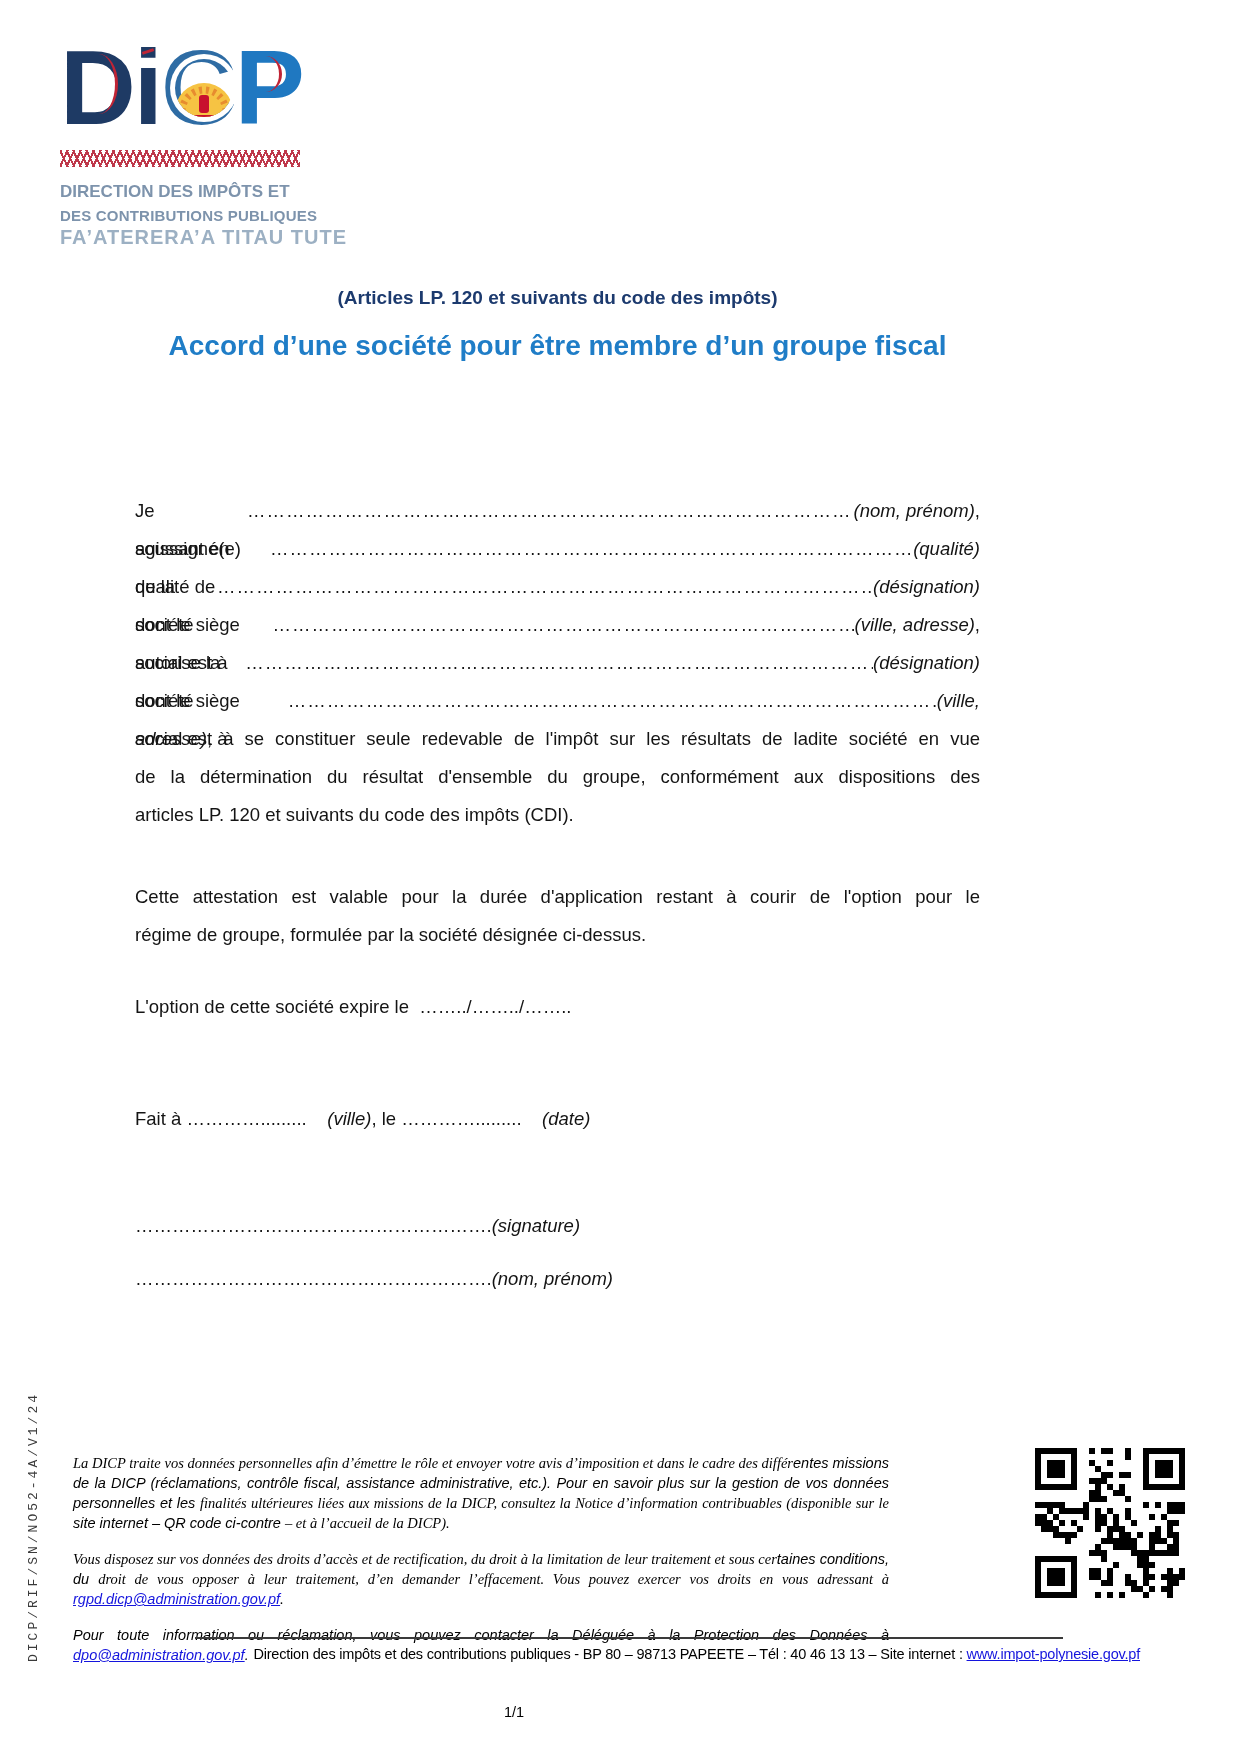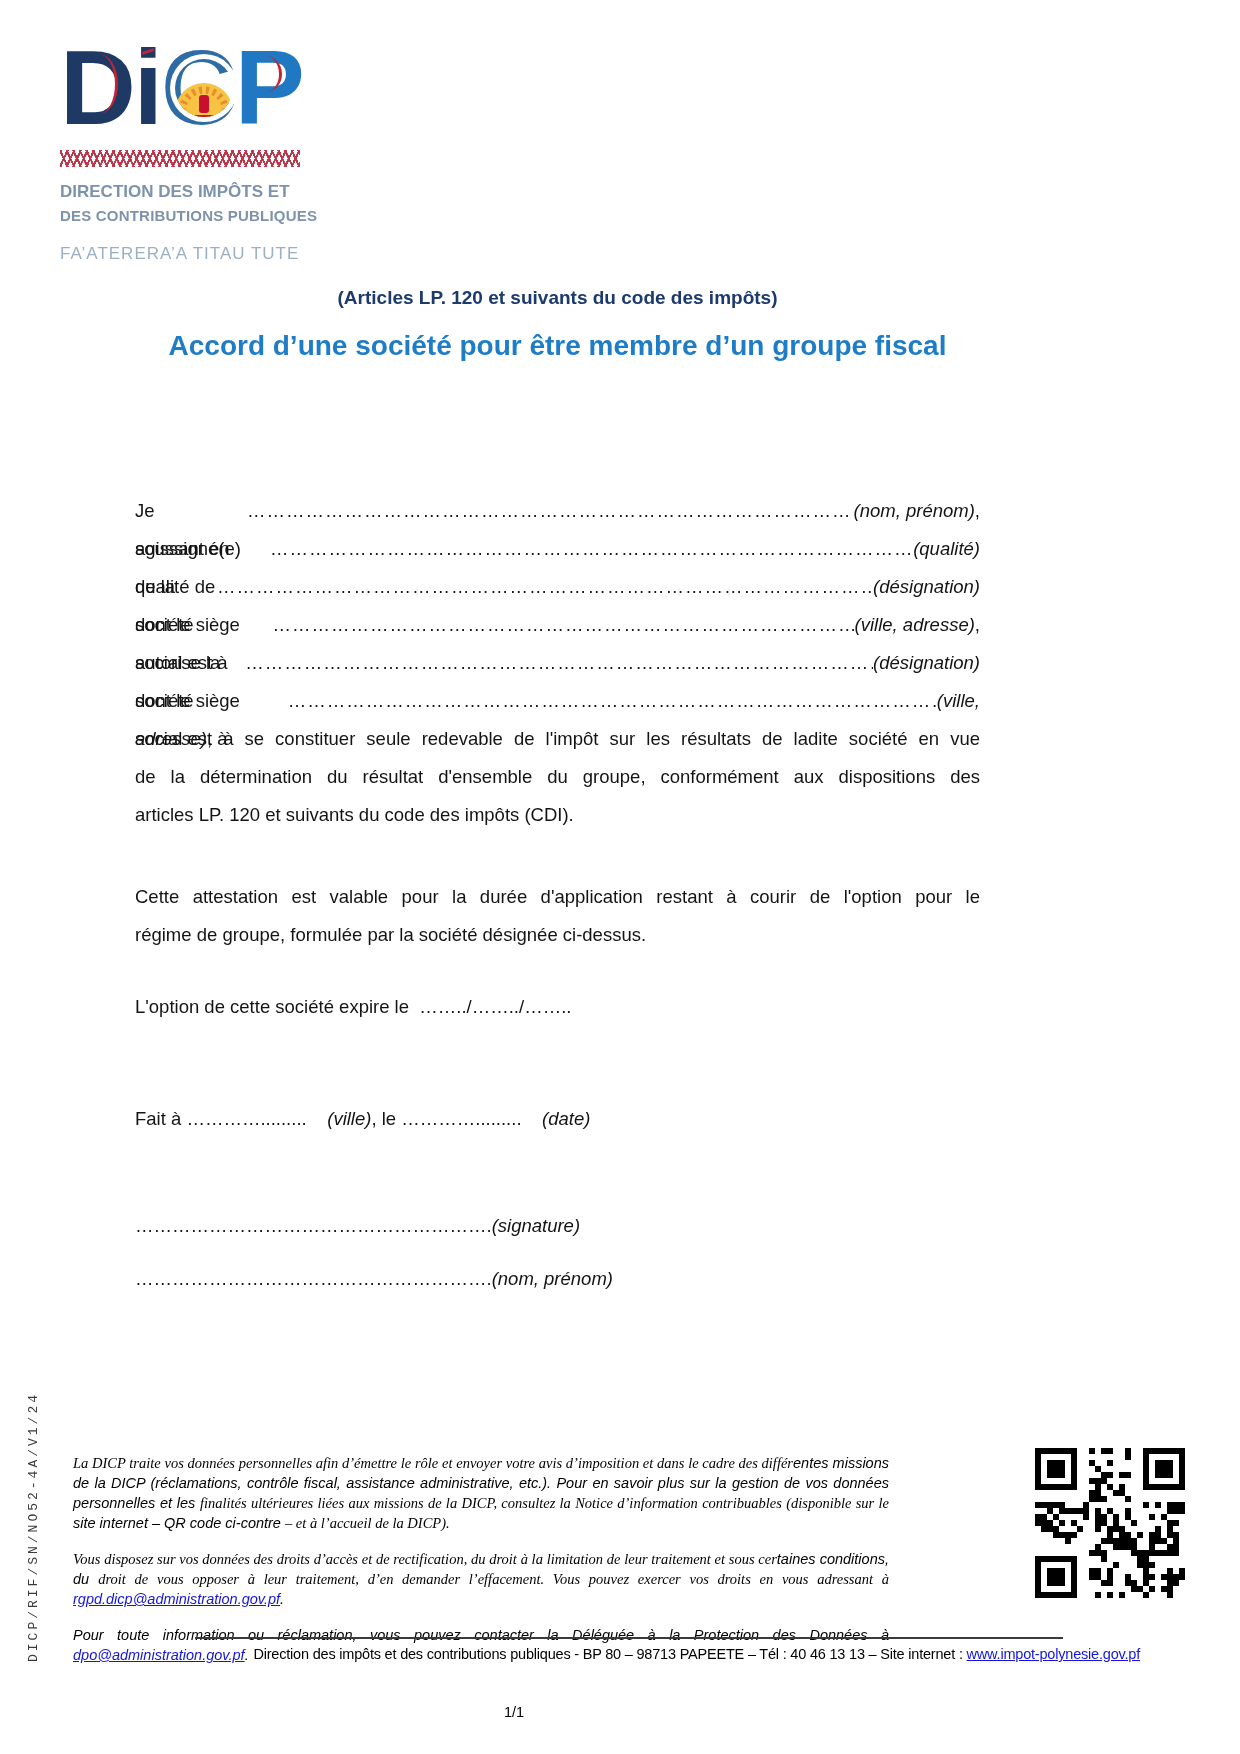--- a/index.html
+++ b/index.html
@@ -28,21 +28,21 @@
   .acc-i{left:82px;top:8px;width:12px;height:3px;background:var(--logo-red);transform:rotate(-18deg)}
   .acc-p{left:196px;top:14px;width:26px;height:36px;border-right-width:3px;border-radius:0 70% 70% 0/0 55% 55% 0}
   .emblem{position:absolute;left:115px;top:17px;width:58px;height:58px;border-radius:50%;overflow:hidden;
     box-shadow:0 0 0 5px #fff}
   .zigzag{position:absolute;left:0;top:108px;width:240px;height:17px;opacity:.92;
     background-image:
       repeating-linear-gradient(115deg,#b9273b 0 2px,transparent 2px 6px),
       repeating-linear-gradient(65deg,#b9273b 0 2px,transparent 2px 6px);}
   .org1{position:absolute;left:0;top:140px;font-size:17px;font-weight:700;color:var(--org-text-gray);white-space:nowrap}
   .org2{position:absolute;left:0;top:165px;font-size:15px;font-weight:700;color:var(--org-text-gray);white-space:nowrap;letter-spacing:.2px}
-  .org3{position:absolute;left:0;top:202px;font-size:17px;font-weight:400;color:var(--org-text-light);white-space:nowrap;letter-spacing:1px}
+  .org3{position:absolute;left:0;top:184px;font-size:20px;font-weight:700;color:var(--org-text-light);white-space:nowrap;letter-spacing:1px}
 
   
   .title1{position:absolute;left:135px;top:254px;width:845px;text-align:center;
     font-size:24px;font-weight:700;color:var(--title-navy)}
   .title2{position:absolute;left:135px;top:287px;width:845px;text-align:center;
     font-size:19px;font-weight:700;color:var(--title-navy)}
   .heading2{position:absolute;left:135px;top:330px;width:845px;text-align:center;
     font-size:28px;font-weight:700;color:var(--heading-blue)}
 
   

